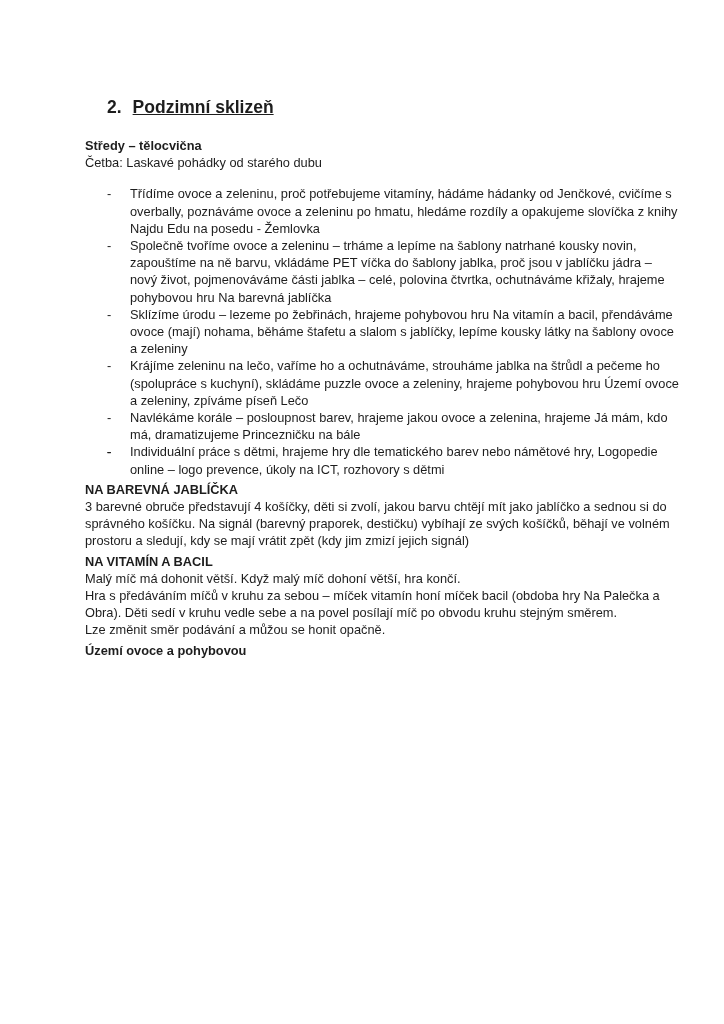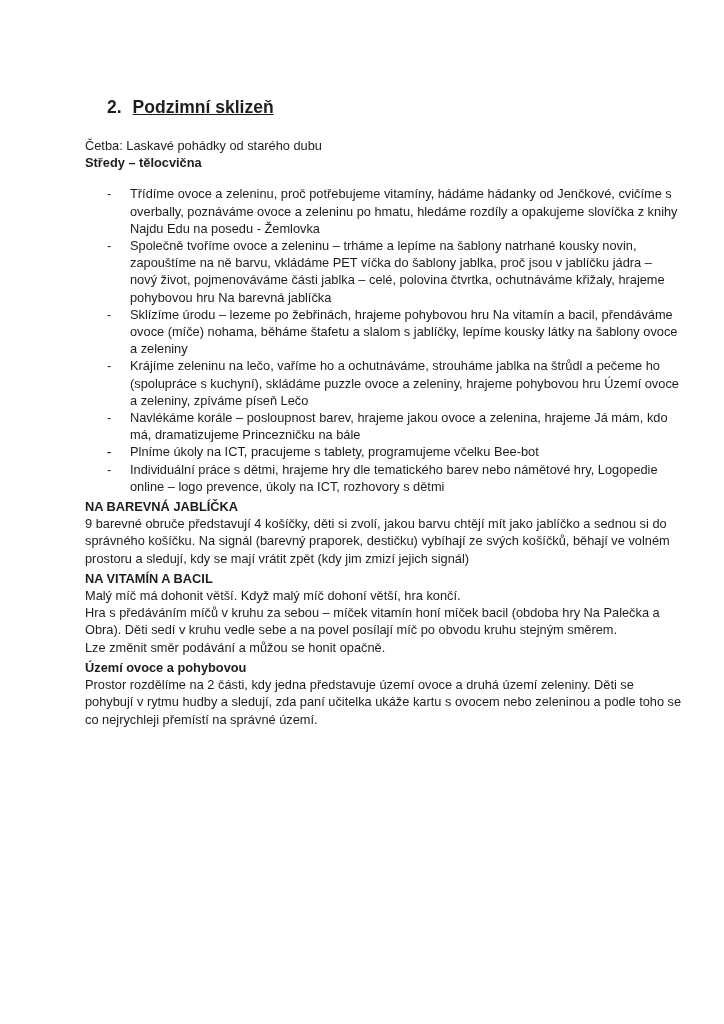--- a/index.html
+++ b/index.html
@@ -57,67 +57,65 @@
 </style>
 </head>
 <body>
 
 <div class="page">
 
   <div class="doc-title">
     <span class="t-num">2.</span><span class="t-text">Podzimní sklizeň</span>
   </div>
 
+  <p class="line bold">Středy – tělocvična</p>
   <p class="line">Četba: Laskavé pohádky od starého dubu</p>
-  <p class="line bold">Středy – tělocvična</p>
 
   <div class="bullets">
     <div class="bullet">
       <span class="dash">-</span>
       <span>Třídíme ovoce a zeleninu, proč potřebujeme vitamíny, hádáme hádanky od Jenčkové, cvičíme s overbally, poznáváme ovoce a zeleninu po hmatu, hledáme rozdíly a opakujeme slovíčka z knihy Najdu Edu na posedu - Žemlovka</span>
     </div>
     <div class="bullet">
       <span class="dash">-</span>
       <span>Společně tvoříme ovoce a zeleninu – trháme a lepíme na šablony natrhané kousky novin, zapouštíme na ně barvu, vkládáme PET víčka do šablony jablka, proč jsou v jablíčku jádra – nový život, pojmenováváme části jablka – celé, polovina čtvrtka, ochutnáváme křižaly, hrajeme pohybovou hru Na barevná jablíčka</span>
     </div>
     <div class="bullet">
       <span class="dash">-</span>
-      <span>Sklízíme úrodu – lezeme po žebřinách, hrajeme pohybovou hru Na vitamín a bacil, přendáváme ovoce (míče) nohama, běháme štafetu a slalom s jablíčky, lepíme kousky látky na šablony ovoce a zeleniny</span>
+      <span>Sklízíme úrodu – lezeme po žebřinách, hrajeme pohybovou hru Na vitamín a bacil, přendáváme ovoce (mají) nohama, běháme štafetu a slalom s jablíčky, lepíme kousky látky na šablony ovoce a zeleniny</span>
     </div>
     <div class="bullet">
       <span class="dash">-</span>
       <span>Krájíme zeleninu na lečo, vaříme ho a ochutnáváme, strouháme jablka na štrůdl a pečeme ho (spolupráce s kuchyní), skládáme puzzle ovoce a zeleniny, hrajeme pohybovou hru Území ovoce a zeleniny, zpíváme píseň Lečo</span>
     </div>
     <div class="bullet">
       <span class="dash">-</span>
       <span>Navlékáme korále – posloupnost barev, hrajeme jakou ovoce a zelenina, hrajeme Já mám, kdo má, dramatizujeme Princezničku na bále</span>
     </div>
     <div class="bullet">
       <span class="dash">-</span>
     </div>
     <div class="bullet">
       <span class="dash">-</span>
-      <span>Plníme úkoly na ICT, pracujeme s tablety, programujeme včelku Bee-bot</span>
     </div>
     <div class="bullet">
       <span class="dash">-</span>
       <span>Individuální práce s dětmi, hrajeme hry dle tematického barev nebo námětové hry, Logopedie online – logo prevence, úkoly na ICT, rozhovory s dětmi</span>
     </div>
   </div>
 
   <div class="section">
     <p class="heading">NA BAREVNÁ JABLÍČKA</p>
-    <p>9 barevné obruče představují 4 košíčky, děti si zvolí, jakou barvu chtějí mít jako jablíčko a sednou si do správného košíčku. Na signál (barevný praporek, destičku) vybíhají ze svých košíčků, běhají ve volném prostoru a sledují, kdy se mají vrátit zpět (kdy jim zmizí jejich signál)</p>
+    <p>3 barevné obruče představují 4 košíčky, děti si zvolí, jakou barvu chtějí mít jako jablíčko a sednou si do správného košíčku. Na signál (barevný praporek, destičku) vybíhají ze svých košíčků, běhají ve volném prostoru a sledují, kdy se mají vrátit zpět (kdy jim zmizí jejich signál)</p>
   </div>
 
   <div class="section">
     <p class="heading">NA VITAMÍN A BACIL</p>
     <p>Malý míč má dohonit větší. Když malý míč dohoní větší, hra končí.</p>
     <p>Hra s předáváním míčů v kruhu za sebou – míček vitamín honí míček bacil (obdoba hry Na Palečka a Obra). Děti sedí v kruhu vedle sebe a na povel posílají míč po obvodu kruhu stejným směrem.</p>
     <p>Lze změnit směr podávání a můžou se honit opačně.</p>
   </div>
 
   <div class="section">
     <p class="heading">Území ovoce a pohybovou</p>
-    <p>Prostor rozdělíme na 2 části, kdy jedna představuje území ovoce a druhá území zeleniny. Děti se pohybují v rytmu hudby a sledují, zda paní učitelka ukáže kartu s ovocem nebo zeleninou a podle toho se co nejrychleji přemístí na správné území.</p>
   </div>
 
 </div>
 
 </body></html>

